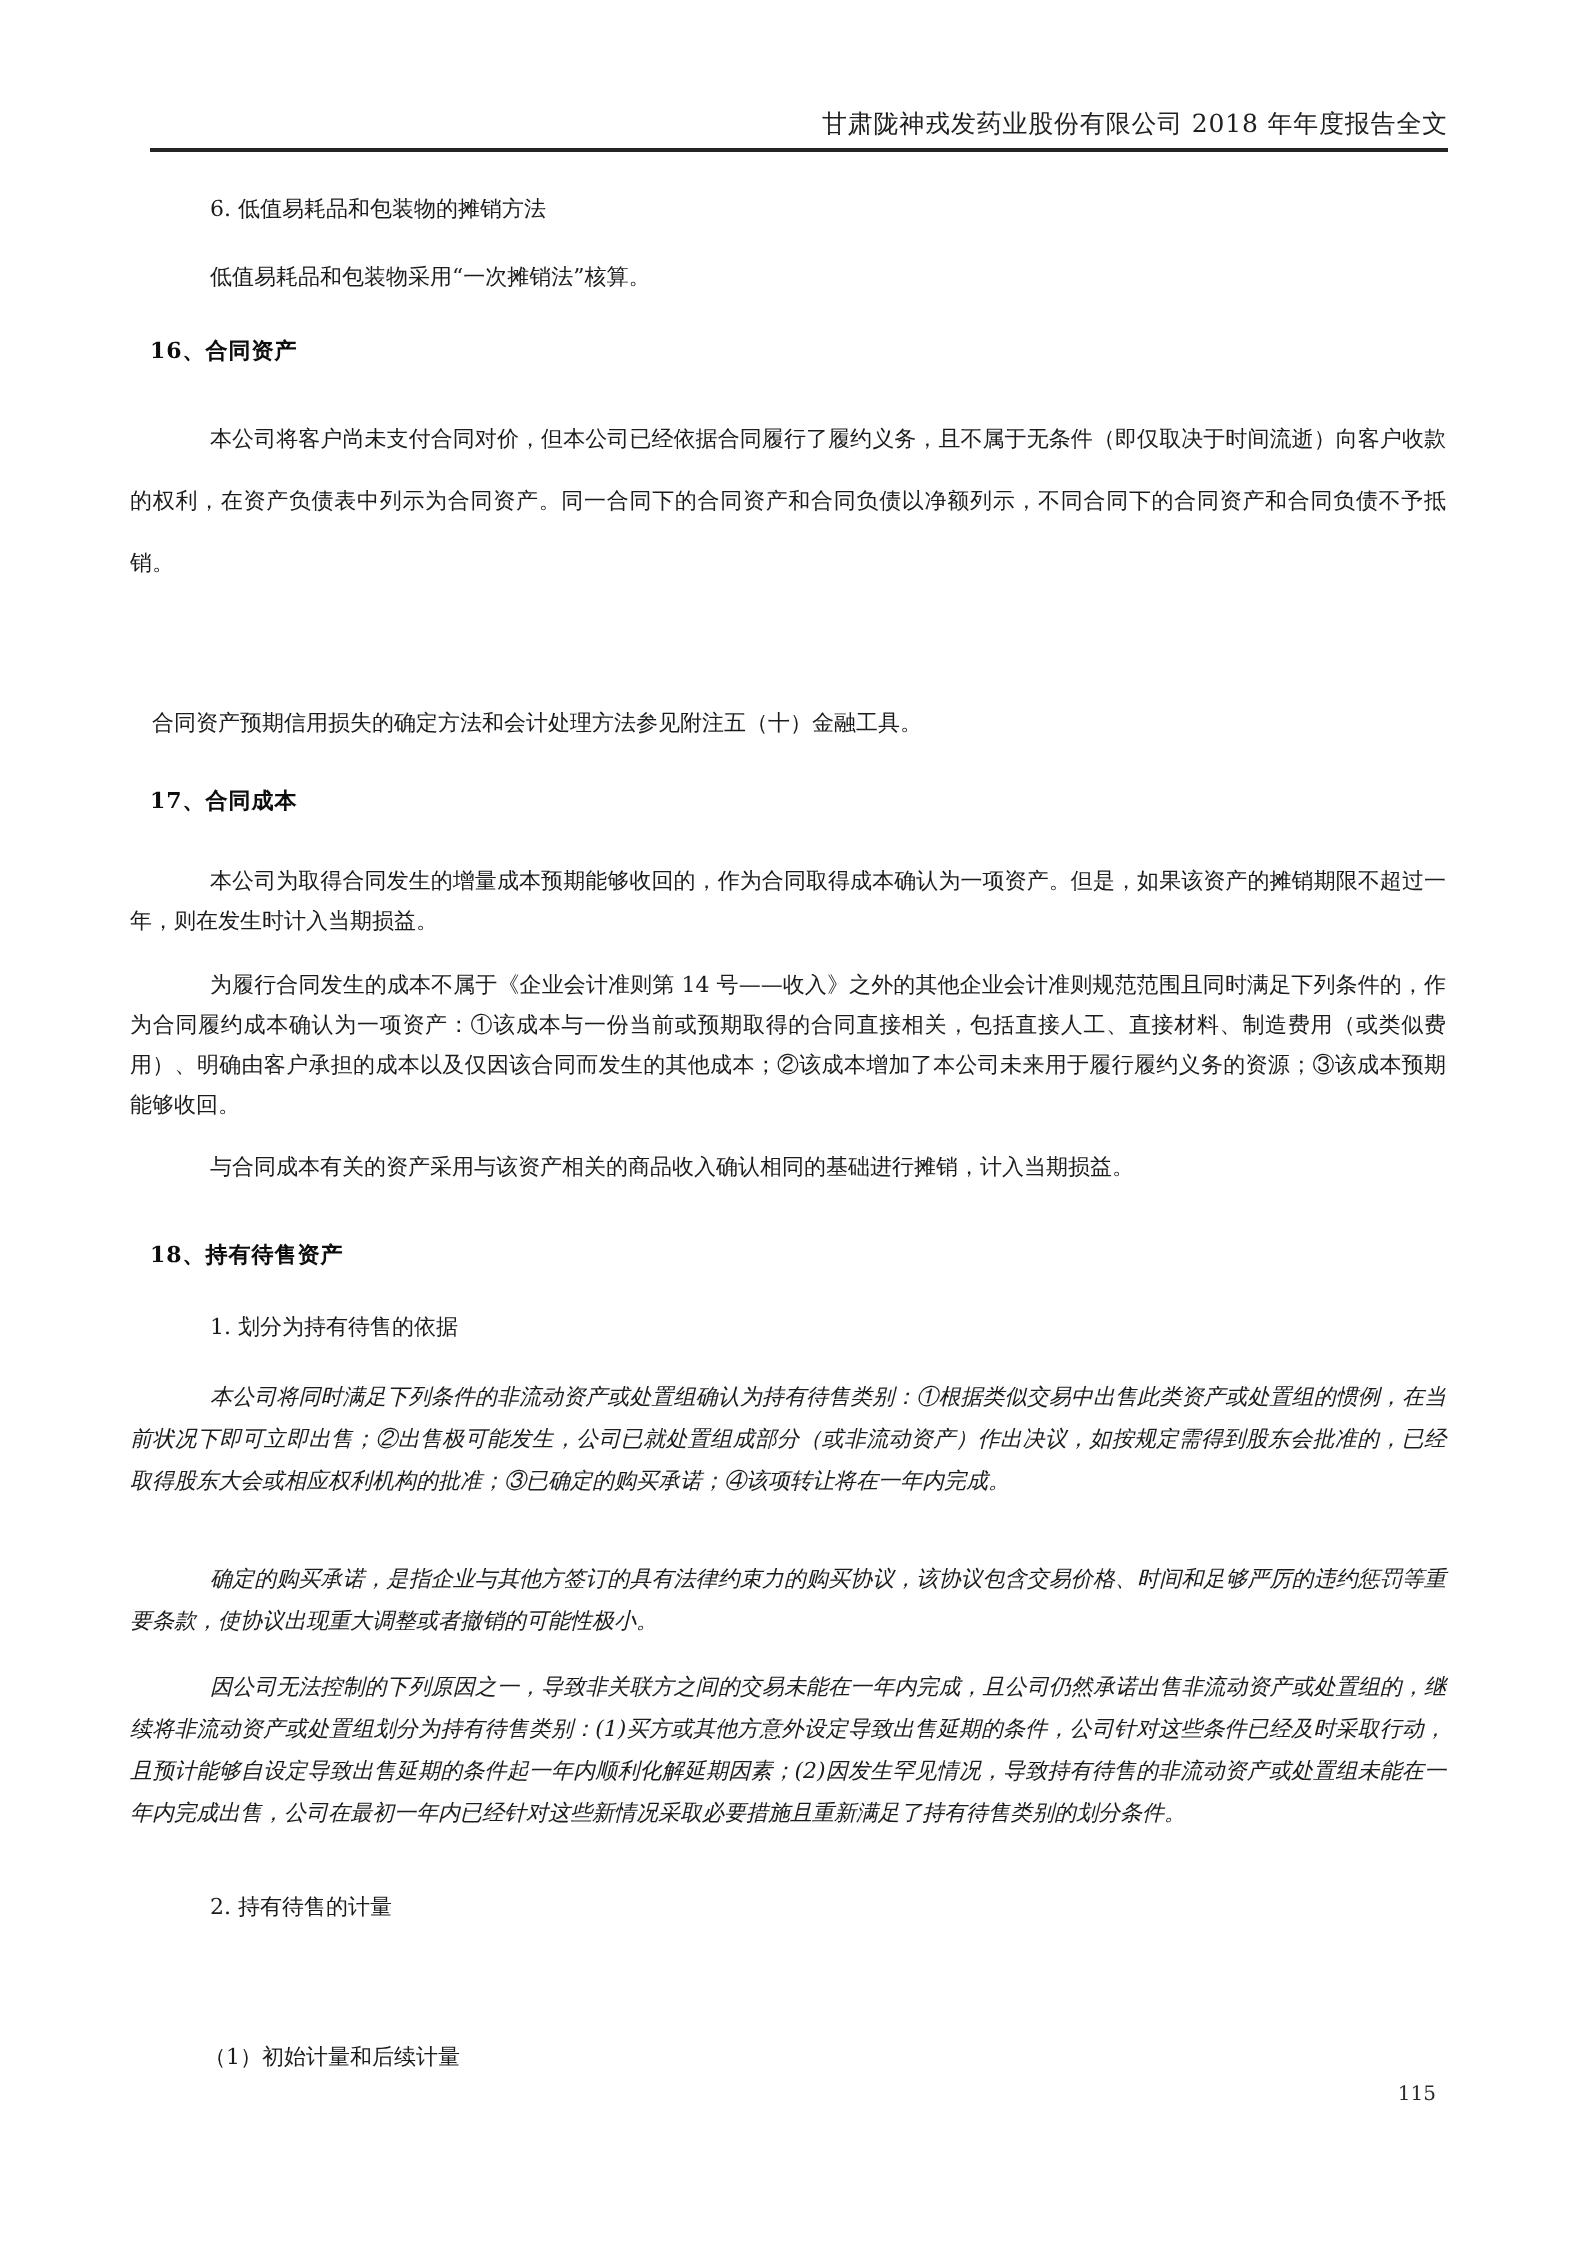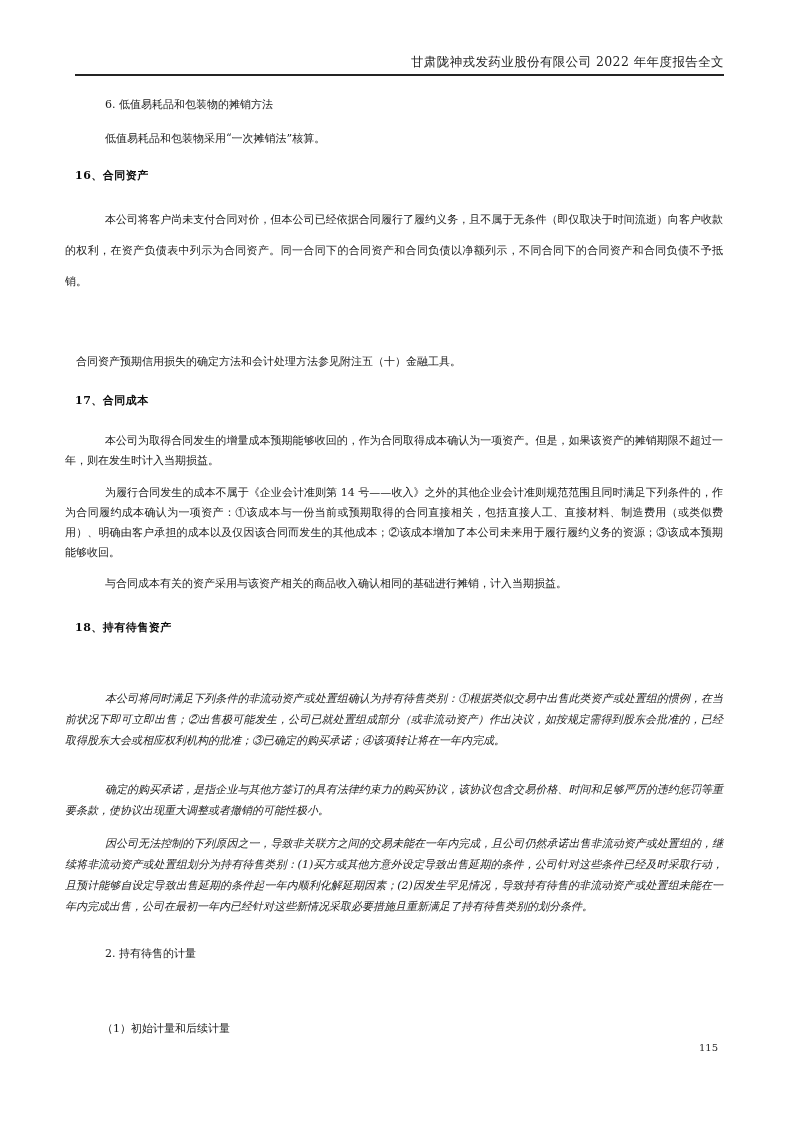--- a/index.html
+++ b/index.html
@@ -84,36 +84,37 @@
   #p18b { top: 779px; }
   #p18c { top: 833px; }
   #s182 { top: 944px; }
   #s1821{ top: 979px; }
 </style>
 </head>
 <body>
 
 <div class="page">
 
-  <div class="hdr">甘肃陇神戎发药业股份有限公司 2022 年年度报告全文</div>
+  <div class="hdr">甘肃陇神戎发药业股份有限公司 2018 年年度报告全文</div>
   <div class="hdr-rule"></div>
 
   <p id="i6t" class="txt sub">6. 低值易耗品和包装物的摊销方法</p>
   <p id="i6b" class="txt sub">低值易耗品和包装物采用“一次摊销法”核算。</p>
 
   <h2 id="h16" class="hd">16、合同资产</h2>
   <p id="p16a" class="txt ind sp31">本公司将客户尚未支付合同对价，但本公司已经依据合同履行了履约义务，且不属于无条件（即仅取决于时间流逝）向客户收款的权利，在资产负债表中列示为合同资产。同一合同下的合同资产和合同负债以净额列示，不同合同下的合同资产和合同负债不予抵销。</p>
   <p id="p16b" class="txt off11">合同资产预期信用损失的确定方法和会计处理方法参见附注五（十）金融工具。</p>
 
   <h2 id="h17" class="hd">17、合同成本</h2>
   <p id="p17a" class="txt ind">本公司为取得合同发生的增量成本预期能够收回的，作为合同取得成本确认为一项资产。但是，如果该资产的摊销期限不超过一年，则在发生时计入当期损益。</p>
   <p id="p17b" class="txt ind">为履行合同发生的成本不属于《企业会计准则第 14 号——收入》之外的其他企业会计准则规范范围且同时满足下列条件的，作为合同履约成本确认为一项资产：①该成本与一份当前或预期取得的合同直接相关，包括直接人工、直接材料、制造费用（或类似费用）、明确由客户承担的成本以及仅因该合同而发生的其他成本；②该成本增加了本公司未来用于履行履约义务的资源；③该成本预期能够收回。</p>
   <p id="p17c" class="txt ind">与合同成本有关的资产采用与该资产相关的商品收入确认相同的基础进行摊销，计入当期损益。</p>
 
   <h2 id="h18" class="hd">18、持有待售资产</h2>
+  <p id="s181" class="txt sub">1. 划分为持有待售的依据</p>
   <p id="p18a" class="txt ind sp21">本公司将同时满足下列条件的非流动资产或处置组确认为持有待售类别：①根据类似交易中出售此类资产或处置组的惯例，在当前状况下即可立即出售；②出售极可能发生，公司已就处置组成部分（或非流动资产）作出决议，如按规定需得到股东会批准的，已经取得股东大会或相应权利机构的批准；③已确定的购买承诺；④该项转让将在一年内完成。</p>
   <p id="p18b" class="txt ind sp21">确定的购买承诺，是指企业与其他方签订的具有法律约束力的购买协议，该协议包含交易价格、时间和足够严厉的违约惩罚等重要条款，使协议出现重大调整或者撤销的可能性极小。</p>
   <p id="p18c" class="txt ind sp21">因公司无法控制的下列原因之一，导致非关联方之间的交易未能在一年内完成，且公司仍然承诺出售非流动资产或处置组的，继续将非流动资产或处置组划分为持有待售类别：(1)买方或其他方意外设定导致出售延期的条件，公司针对这些条件已经及时采取行动，且预计能够自设定导致出售延期的条件起一年内顺利化解延期因素；(2)因发生罕见情况，导致持有待售的非流动资产或处置组未能在一年内完成出售，公司在最初一年内已经针对这些新情况采取必要措施且重新满足了持有待售类别的划分条件。</p>
   <p id="s182" class="txt sub">2. 持有待售的计量</p>
   <p id="s1821" class="txt sub37">（1）初始计量和后续计量</p>
 
   <div class="pgnum">115</div>
 
 </div>
 

